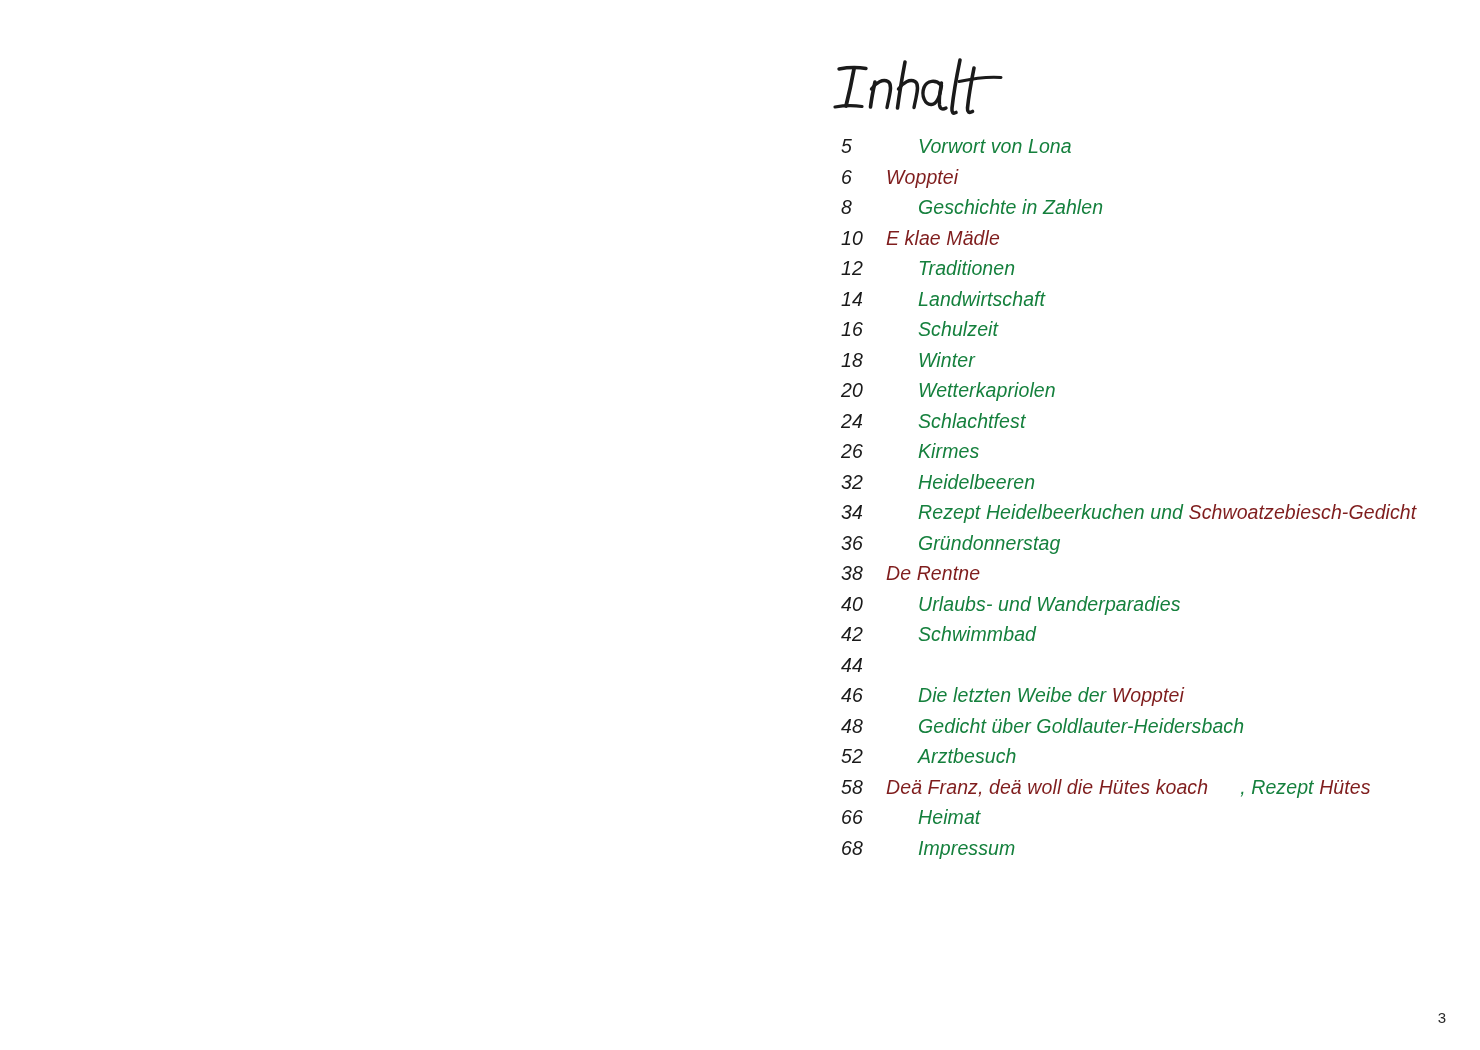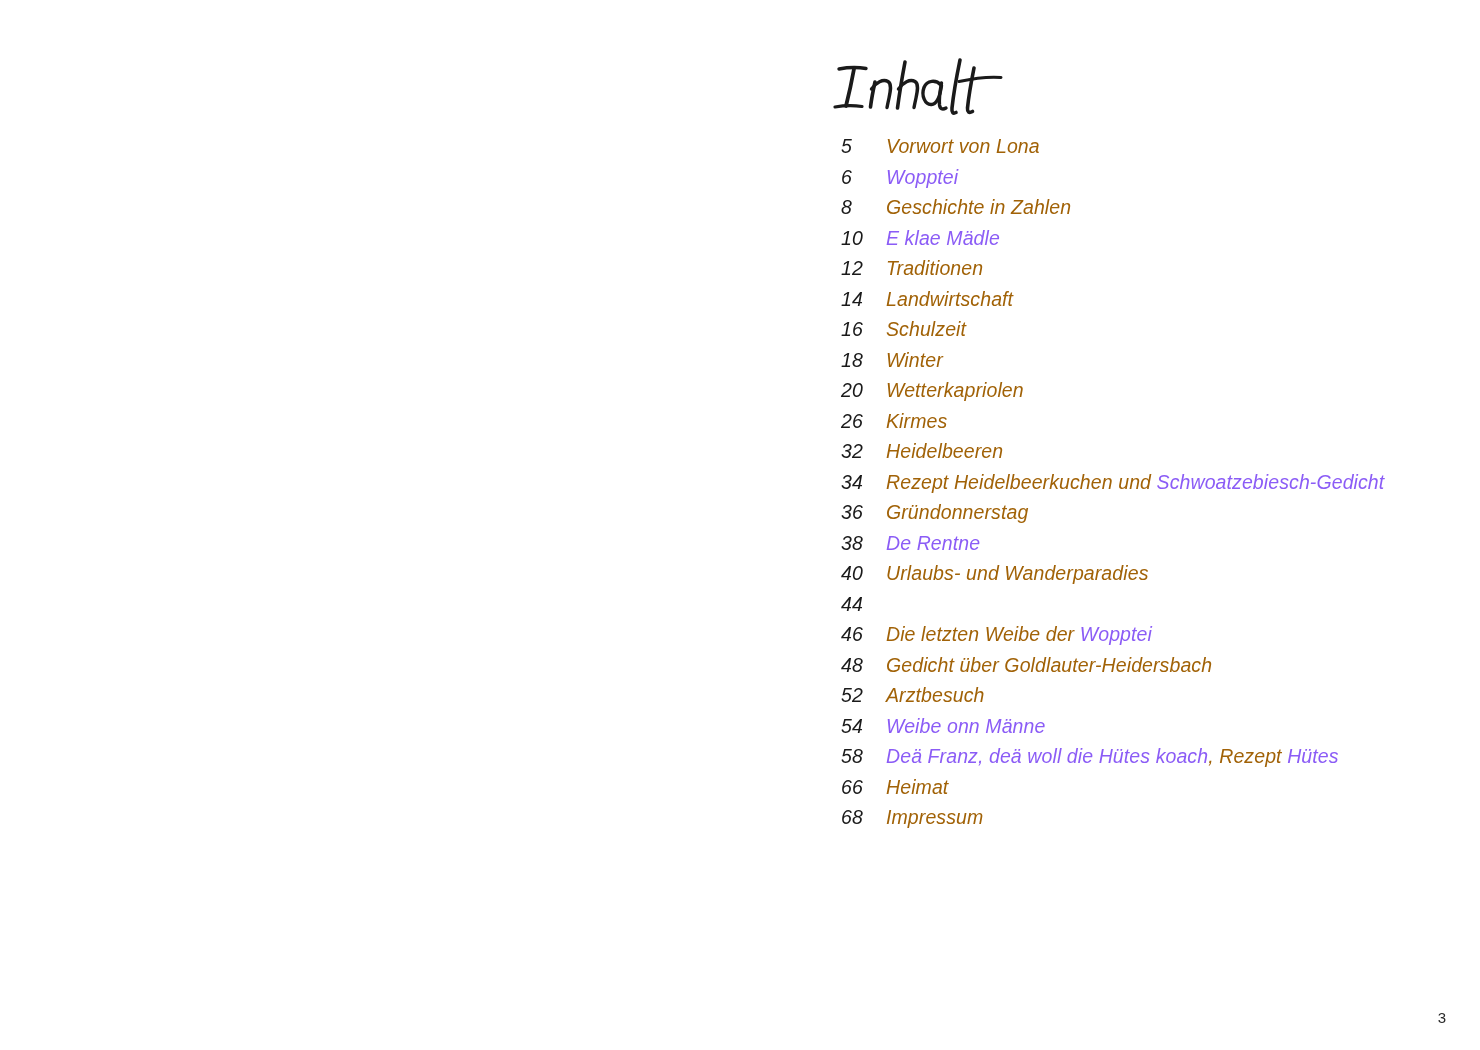--- a/index.html
+++ b/index.html
@@ -66,22 +66,22 @@
     color: #1a1a1a;
     letter-spacing: 0.2px;
   }
   .toc-title {
     flex: 0 0 auto;
     font-size: 19.5px;
     font-style: italic;
     color: #1a1a1a;
     letter-spacing: 0.1px;
   }
-  .seg-accent { color: #8b5cf6; }
-  .seg-plain  { color: #a16207; }
+  .seg-accent { color: #7f1d1d; }
+  .seg-plain  { color: #15803d; margin-left: 32px; }
 
   
   #folio {
     position: absolute;
     right: 34px;
     bottom: 24px;
     font-size: 15px;
     font-style: normal;
     color: #2a2a2a;
   }
@@ -146,20 +146,24 @@
       </div>
       <div class="toc-row">
         <span class="toc-page">18</span>
         <span class="toc-title"><span class="seg-plain">Winter</span></span>
       </div>
       <div class="toc-row">
         <span class="toc-page">20</span>
         <span class="toc-title"><span class="seg-plain">Wetterkapriolen</span></span>
       </div>
       <div class="toc-row">
+        <span class="toc-page">24</span>
+        <span class="toc-title"><span class="seg-plain">Schlachtfest</span></span>
+      </div>
+      <div class="toc-row">
         <span class="toc-page">26</span>
         <span class="toc-title"><span class="seg-plain">Kirmes</span></span>
       </div>
       <div class="toc-row">
         <span class="toc-page">32</span>
         <span class="toc-title"><span class="seg-plain">Heidelbeeren</span></span>
       </div>
       <div class="toc-row">
         <span class="toc-page">34</span>
         <span class="toc-title"><span class="seg-plain">Rezept Heidelbeerkuchen und </span><span class="seg-accent">Schwoatzebiesch-Gedicht</span></span>
@@ -170,39 +174,39 @@
       </div>
       <div class="toc-row">
         <span class="toc-page">38</span>
         <span class="toc-title"><span class="seg-accent">De Rentne</span></span>
       </div>
       <div class="toc-row">
         <span class="toc-page">40</span>
         <span class="toc-title"><span class="seg-plain">Urlaubs- und Wanderparadies</span></span>
       </div>
       <div class="toc-row">
+        <span class="toc-page">42</span>
+        <span class="toc-title"><span class="seg-plain">Schwimmbad</span></span>
+      </div>
+      <div class="toc-row">
         <span class="toc-page">44</span>
       </div>
       <div class="toc-row">
         <span class="toc-page">46</span>
         <span class="toc-title"><span class="seg-plain">Die letzten Weibe der </span><span class="seg-accent">Wopptei</span></span>
       </div>
       <div class="toc-row">
         <span class="toc-page">48</span>
         <span class="toc-title"><span class="seg-plain">Gedicht über Goldlauter-Heidersbach</span></span>
       </div>
       <div class="toc-row">
         <span class="toc-page">52</span>
         <span class="toc-title"><span class="seg-plain">Arztbesuch</span></span>
       </div>
       <div class="toc-row">
-        <span class="toc-page">54</span>
-        <span class="toc-title"><span class="seg-accent">Weibe onn Männe</span></span>
-      </div>
-      <div class="toc-row">
         <span class="toc-page">58</span>
         <span class="toc-title"><span class="seg-accent">Deä Franz, deä woll die Hütes koach</span><span class="seg-plain">, Rezept </span><span class="seg-accent">Hütes</span></span>
       </div>
       <div class="toc-row">
         <span class="toc-page">66</span>
         <span class="toc-title"><span class="seg-plain">Heimat</span></span>
       </div>
       <div class="toc-row">
         <span class="toc-page">68</span>
         <span class="toc-title"><span class="seg-plain">Impressum</span></span>

